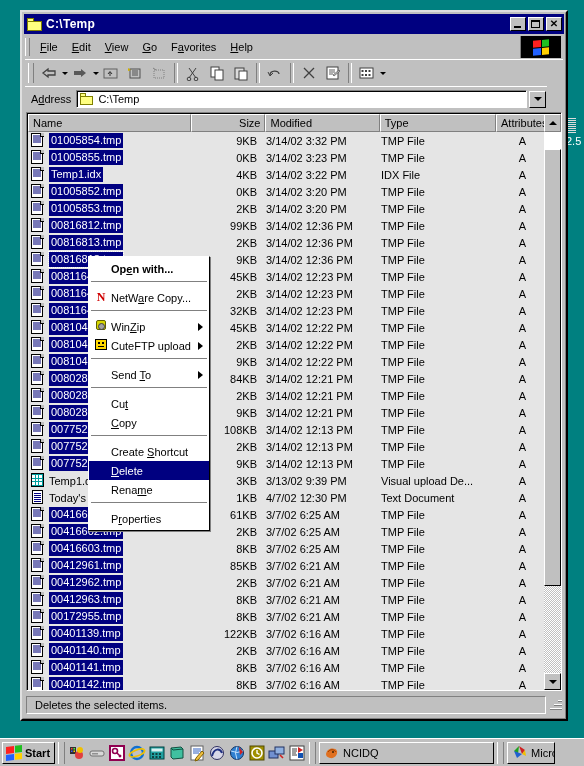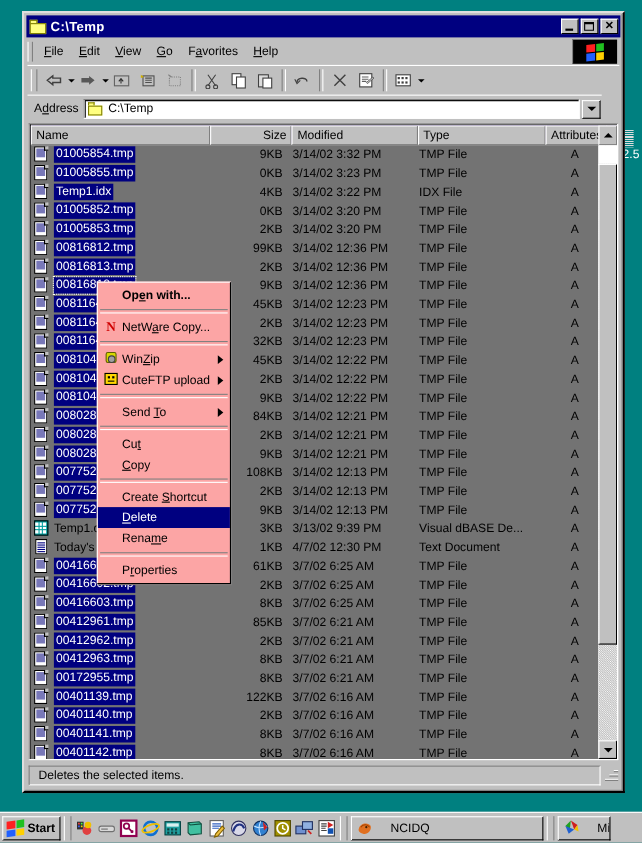--- a/index.html
+++ b/index.html
@@ -115,21 +115,21 @@
   }
   .lv-inner{position:absolute;inset:0;border-top:1px solid #000;border-left:1px solid #000;box-sizing:border-box;overflow:hidden;}
   .headerrow{display:flex;height:16px;background:#8b5cf6;position:relative;}
   .hcell{
     background:#c0c0c0;height:18px;box-sizing:border-box;
     border-top:1px solid #fff;border-left:1px solid #fff;
     border-right:1px solid #808080;border-bottom:1px solid #808080;
     font-size:11px;display:flex;align-items:center;padding:0 4px;
   }
   .hcell.r{justify-content:flex-end;}
-  .rows{position:absolute;left:0;top:18px;right:17px;bottom:0;overflow:hidden;background:#737373;}
+  .rows{position:absolute;left:0;top:18px;right:17px;bottom:0;overflow:hidden;background:#e5e5e5;}
   .row{display:flex;height:17px;align-items:center;font-size:11px;position:relative;white-space:nowrap;}
   .c-name{width:160px;display:flex;align-items:center;box-sizing:border-box;padding-left:2px;flex:none;}
   .nm{background:#000080;color:#fff;padding:1px 2px 1px 2px;line-height:13px;}
   .row.focus .nm{outline:1px dotted #fff;outline-offset:0;}
   .c-size{width:75px;text-align:right;flex:none;box-sizing:border-box;padding-right:6px;}
   .c-mod{width:115px;flex:none;box-sizing:border-box;padding-left:3px;}
   .c-type{width:117px;flex:none;box-sizing:border-box;padding-left:3px;}
   .c-attr{width:55px;flex:none;box-sizing:border-box;text-align:center;}
   
   .ficon{width:16px;height:15px;position:relative;margin-right:3px;flex:none;}
@@ -172,21 +172,21 @@
     border-top:1px solid #808080;border-left:1px solid #808080;
     border-right:1px solid #fff;border-bottom:1px solid #fff;
     display:flex;align-items:center;padding-left:8px;font-size:11px;
   }
   .grip{width:14px;height:14px;position:relative;margin-left:2px;flex:none;}
   .grip i{position:absolute;right:0;background:#fff;}
   .grip b{position:absolute;right:0;background:#808080;}
   
   #context-menu{
     position:absolute;left:88px;top:256px;width:122px;
-    background:#fca5a5;
+    background:#ffffff;
     border-top:1px solid #fff;border-left:1px solid #fff;
     border-right:1px solid #000;border-bottom:1px solid #000;
     box-sizing:border-box;padding:2px 0;
     box-shadow:1px 1px 0 #808080;
     z-index:50;
   }
   .cmi{
     height:19px;display:flex;align-items:center;font-size:11px;color:#000;
     padding-left:2px;position:relative;
   }
@@ -221,21 +221,21 @@
   #start-button .flag{width:16px;height:14px;display:grid;grid-template-columns:1fr 1fr;grid-template-rows:1fr 1fr;gap:1px;transform:skewY(-8deg);}
   #start-button .flag i{display:block;}
   #start-button .flag i:nth-child(1){background:#ff2020;}
   #start-button .flag i:nth-child(2){background:#20c020;}
   #start-button .flag i:nth-child(3){background:#2060ff;}
   #start-button .flag i:nth-child(4){background:#ffd000;}
   .tb-div{width:5px;height:22px;border-left:1px solid #fff;border-right:1px solid #808080;margin:0 3px;flex:none;}
   .qlaunch{display:flex;align-items:center;gap:2px;flex:none;}
   .qicon{width:18px;height:18px;position:relative;flex:none;}
   .taskbtn{
-    height:22px;width:175px;display:flex;align-items:center;gap:16px;padding:0 4px;
+    height:22px;width:175px;display:flex;align-items:center;gap:4px;padding:0 4px;
     background:#c0c0c0;box-sizing:border-box;flex:none;
     border-top:1px solid #fff;border-left:1px solid #fff;
     border-right:1px solid #000;border-bottom:1px solid #000;
     font-size:11px;overflow:hidden;white-space:nowrap;
   }
   .taskbtn.partial{width:48px;}
 </style>
 </head>
 <body>
 
@@ -673,21 +673,21 @@
                   <i></i>
                   <i></i>
                   <i></i>
                   <i></i>
                 </span>
               </span>
               <span>Temp1.dbf</span>
             </span>
             <span class="c-size">3KB</span>
             <span class="c-mod">3/13/02 9:39 PM</span>
-            <span class="c-type">Visual dBASE De...</span>
+            <span class="c-type">Visual upload De...</span>
             <span class="c-attr">A</span>
           </div>
           <div class="row">
             <span class="c-name">
               <span class="ficon txt">
                 <span class="pg"></span>
                 <span class="ln" style="top:3px"></span>
                 <span class="ln" style="top:5px"></span>
                 <span class="ln" style="top:7px"></span>
                 <span class="ln" style="top:9px"></span>

